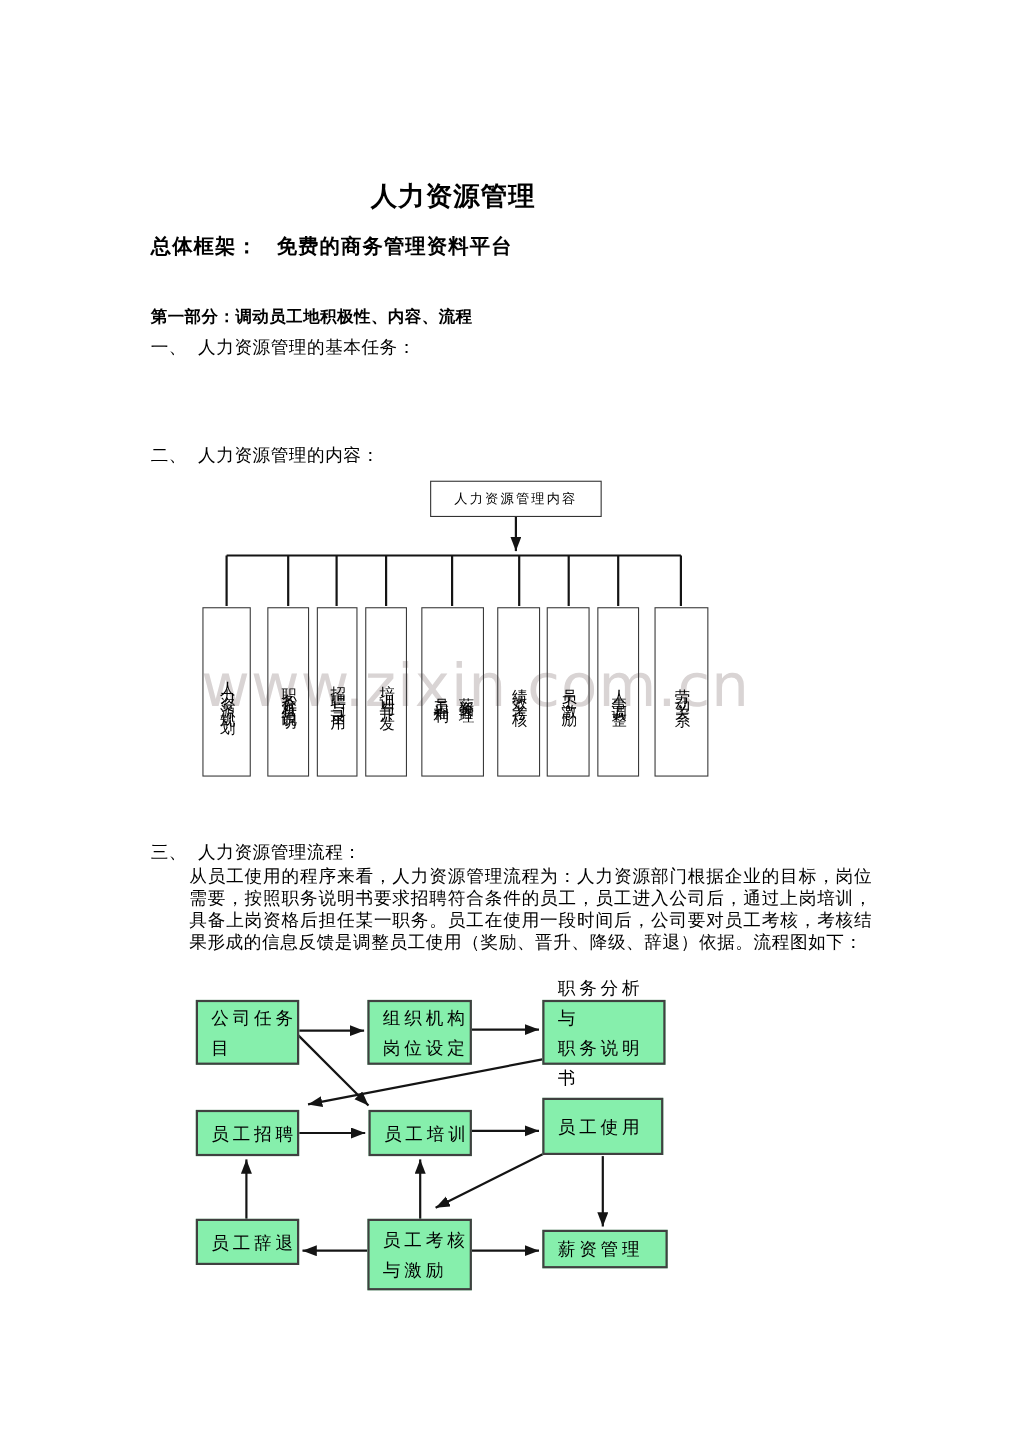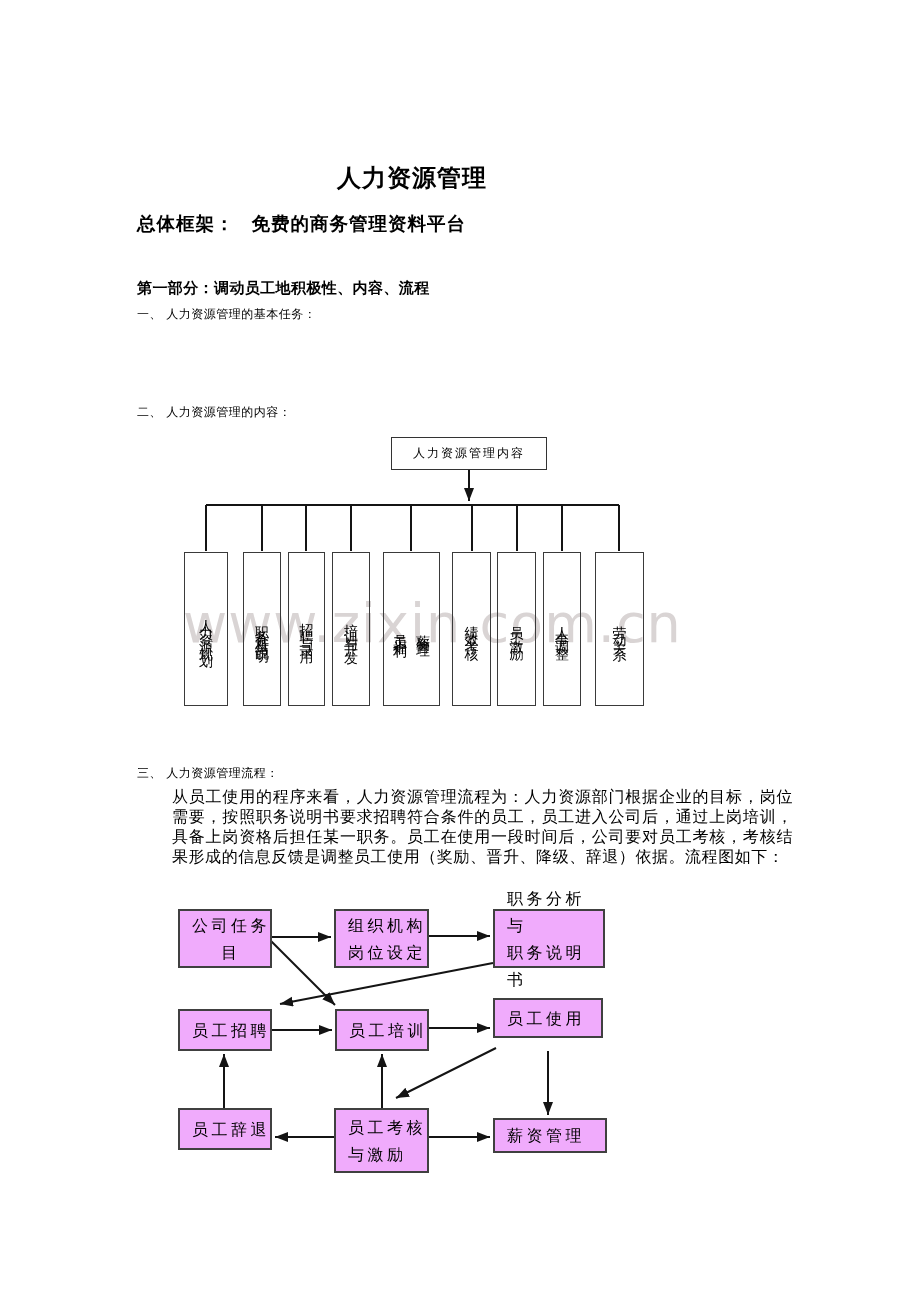--- a/index.html
+++ b/index.html
@@ -9,21 +9,21 @@
   
   .doc-title{position:absolute;left:0;top:162px;width:824px;margin:0;text-align:center;
              font-family:Liberation Mono, monospace;font-weight:bold;font-size:24px;letter-spacing:1px;}
   .framework{position:absolute;left:137px;top:211px;font-family:"Liberation Sans","DejaVu Sans",sans-serif;
              font-weight:bold;font-size:18.5px;letter-spacing:1px;}
   .framework .fw-val{margin-left:17px;}
   .intro{position:absolute;left:137px;top:254px;width:660px;margin:0;
          font-family:"Liberation Sans","DejaVu Sans",sans-serif;font-weight:bold;font-size:15px;letter-spacing:0.4px;}
   .part1{position:absolute;left:137px;top:279px;width:660px;margin:0;
          font-family:"Liberation Sans","DejaVu Sans",sans-serif;font-weight:bold;font-size:15px;letter-spacing:0.4px;}
-  .s-head{position:absolute;left:137px;margin:0;font-size:12px;letter-spacing:0.5px;}
+  .s-head{position:absolute;left:137px;margin:0;font-size:16px;letter-spacing:0.5px;font-family:Liberation Mono, monospace;}
   .s1{top:306px;}
   .s2{top:404px;}
   .s3{top:765px;}
   .body-para{position:absolute;margin:0;font-size:16px;line-height:20px;letter-spacing:0.55px;
              text-align:justify;}
   .p1{left:137px;top:327px;width:658px;text-indent:18px;}
   .p3{left:172px;top:787px;width:621px;}
 
   
   .watermark{position:absolute;left:183px;top:592px;z-index:1;
@@ -46,29 +46,29 @@
   .oi2{left:243px;width:38px;letter-spacing:4px;}
   .oi3{left:288px;width:37px;}
   .oi4{left:332px;width:38px;}
   .oi5{left:383px;width:57px;letter-spacing:3px;}
   .oi6{left:452px;width:39px;}
   .oi7{left:497px;width:39px;}
   .oi8{left:543px;width:38px;}
   .oi9{left:595px;width:49px;}
 
   
-  .flow-node{position:absolute;box-sizing:border-box;border:2px solid #404040;background:#f0abfc;z-index:3;
+  .flow-node{position:absolute;box-sizing:border-box;border:2px solid #404040;background:#86efac;z-index:3;
              display:flex;align-items:center;padding-left:12px;white-space:pre-line;
              font-size:16px;letter-spacing:3.5px;line-height:27px;}
-  .fa{left:178px;top:909px;width:94px;height:59px;text-align:center;}
+  .fa{left:178px;top:909px;width:94px;height:59px;}
   .fb{left:334px;top:909px;width:95px;height:59px;}
   .fc{left:493px;top:909px;width:112px;height:59px;}
   .fd{left:178px;top:1009px;width:94px;height:42px;}
   .fe{left:335px;top:1009px;width:94px;height:42px;}
-  .ff{left:493px;top:998px;width:110px;height:40px;}
+  .ff{left:493px;top:998px;width:110px;height:52px;}
   .fg{left:178px;top:1108px;width:94px;height:42px;}
   .fh{left:334px;top:1108px;width:95px;height:65px;}
   .fi{left:493px;top:1118px;width:114px;height:35px;}
 </style>
 </head>
 <body>
 
 <div class="page">
 
   <h1 class="doc-title">人力资源管理</h1>

